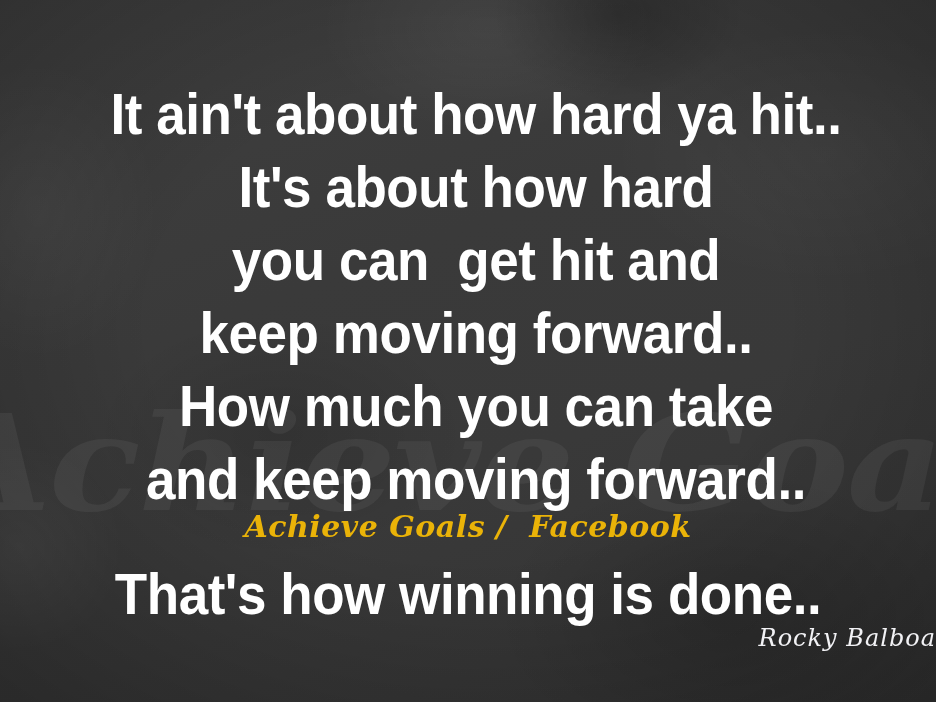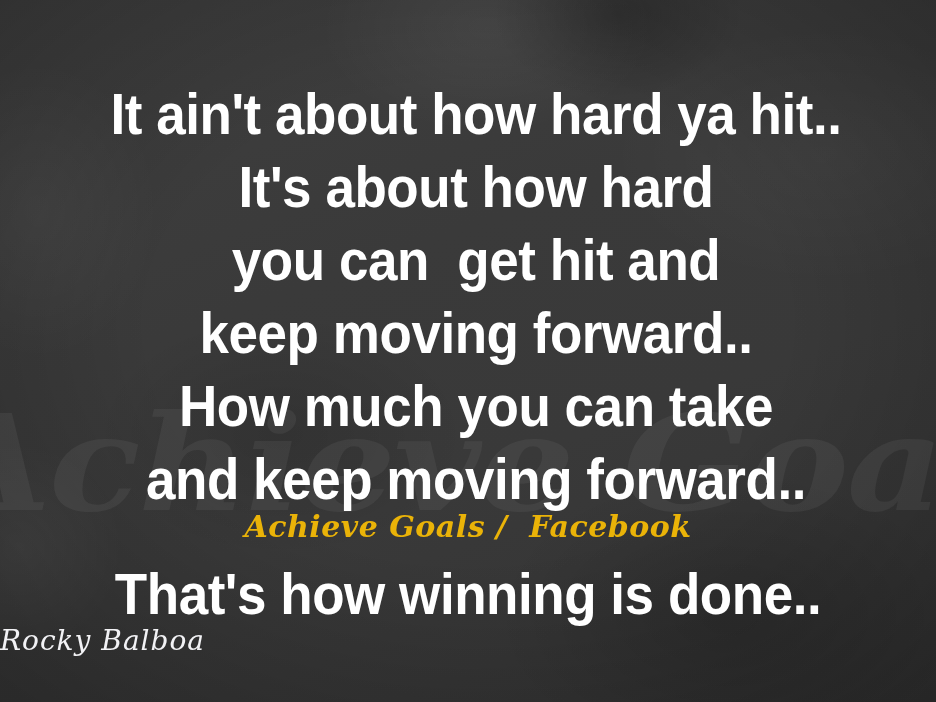--- a/index.html
+++ b/index.html
@@ -109,24 +109,24 @@
     transform: scaleX(0.93);
     transform-origin: 50% 50%;
   }
 
   
   .author {
     position: absolute;
     left: 0;
     top: 624px;
     width: 936px;
-    text-align: left;
+    text-align: right;
     font-family: "DejaVu Serif", "Liberation Serif", serif;
     font-style: italic;
-    font-size: 28px;
+    font-size: 24px;
     letter-spacing: 1px;
     color: #f2f2f5;
     white-space: pre;
   }
 </style>
 </head>
 <body>
 
 <div id="canvas">
 

